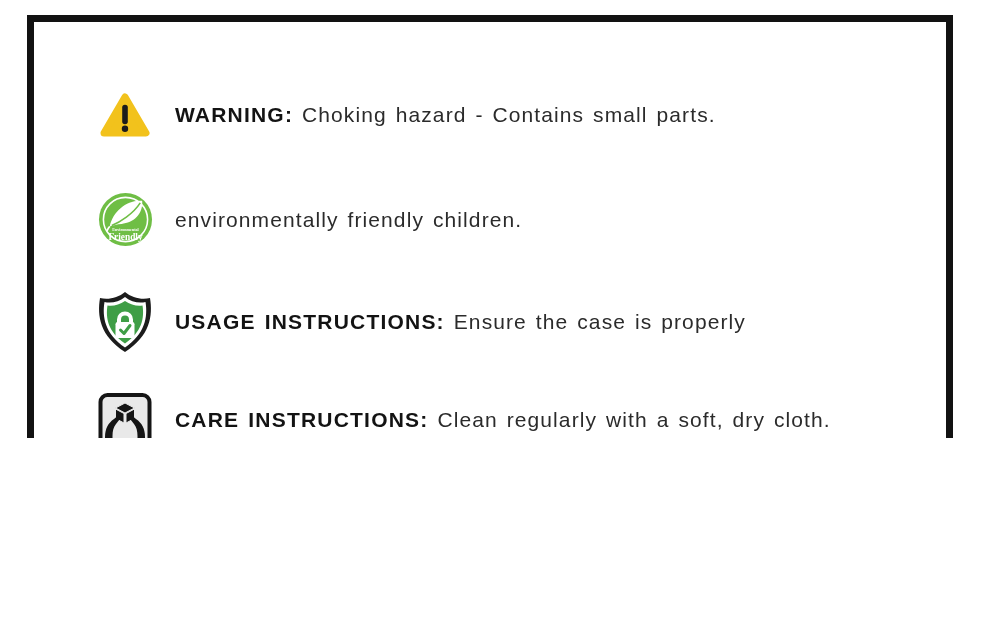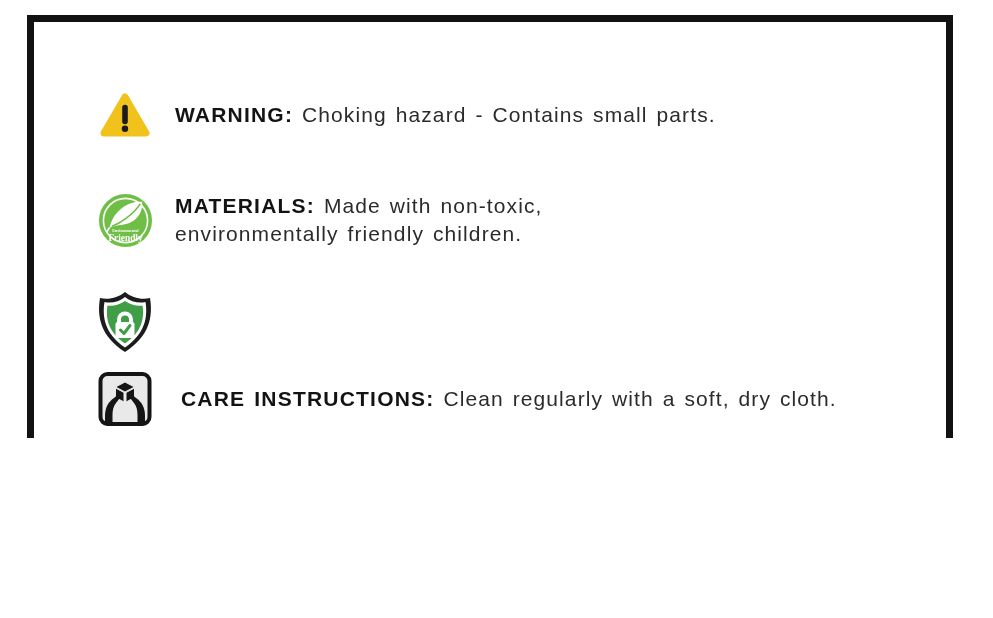--- a/index.html
+++ b/index.html
@@ -41,21 +41,21 @@
     word-spacing:2px;
   }
   .text-block strong{
     color:#131313;
     font-weight:bold;
     letter-spacing:1.2px;
   }
   .row1{top:92px;}
   .row2{top:192px;}
   .row3{top:290px;}
-  .row4{top:371px;gap:6px;}
+  .row4{top:392px;}
   .ce-wrap{
     position:absolute;
     left:393px;top:468px;
     width:152px;height:110px;
   }
   svg{display:block;}
   .badge-text-small{
     font-family:"Liberation Serif","DejaVu Serif",serif;
     font-size:4.2px;
     font-weight:bold;
@@ -91,37 +91,37 @@
         <circle cx="28" cy="28" r="27" fill="#6FBE45"></circle>
         <circle cx="28" cy="28" r="22.5" fill="none" stroke="#ffffff" stroke-width="1.6"></circle>
         <path d="M12,35 C15,19 31,7 45,9 C46,23 36,31.5 24,32.5 C19.5,32.8 15,34 12,35 Z" fill="#ffffff"></path>
         <path d="M14,34 C22,31 36,22 43,11" fill="none" stroke="#6FBE45" stroke-width="1.6"></path>
         <path d="M9,40 C10,37.5 11,35.8 12,35" fill="none" stroke="#ffffff" stroke-width="1.8"></path>
         <text x="28" y="39.8" text-anchor="middle" fill="#ffffff" class="badge-text-small">Environmental</text>
         <text x="28" y="48.5" text-anchor="middle" fill="#ffffff" class="badge-text-big">Friendly</text>
       </svg>
     </div>
     <div class="text-block">
-      <div><strong>MATERIALS:</strong> <span>Made with non-toxic,</span></div>
       <div>environmentally friendly children.</div>
     </div>
   </div>
 
   <div class="row row3">
     <div class="icon-wrap">
       <svg width="60" height="64" viewBox="0 0 60 64" aria-hidden="true">
         <path d="M30,2 C37,8 47,10 55,8 C58,26 55,46 30,62 C5,46 2,26 5,8 C13,10 23,8 30,2 Z" fill="#1c1c1c"></path>
         <path d="M30,7 C36,12 44,13.5 50.5,12 C53,27 50,44 30,57.5 C10,44 7,27 9.5,12 C16,13.5 24,12 30,7 Z" fill="#ffffff"></path>
         <path d="M30,11 C35.5,15 42.5,16.5 47.5,15.5 C49.5,28 47,42 30,53.5 C13,42 10.5,28 12.5,15.5 C17.5,16.5 24.5,15 30,11 Z" fill="#3F9E46"></path>
         <path d="M24,33 L24,29.5 A6,6 0 0 1 36,29.5 L36,33" fill="none" stroke="#ffffff" stroke-width="4"></path>
         <rect x="20.5" y="32" width="19" height="16" rx="2.2" fill="#ffffff"></rect>
         <path d="M25.5,40 L29,43.5 L35,35.5" fill="none" stroke="#3F9E46" stroke-width="3" stroke-linecap="round" stroke-linejoin="round"></path>
       </svg>
     </div>
     <div class="text-block">
+      <div><strong>USAGE INSTRUCTIONS:</strong> <span>Ensure the case is properly</span></div>
     </div>
   </div>
 
   <div class="row row4">
     <div class="icon-wrap">
       <svg width="54" height="56" viewBox="0 0 54 56" aria-hidden="true">
         <rect x="2.5" y="3" width="49" height="50" rx="7" fill="#E9E9E9" stroke="#151515" stroke-width="4"></rect>
         <polygon points="27,11 36.5,16 27,21 17.5,16" fill="#151515" stroke="#E9E9E9" stroke-width="1"></polygon>
         <polygon points="17.5,17 26,21.5 26,31 17.5,26.5" fill="#151515" stroke="#E9E9E9" stroke-width="1"></polygon>
         <polygon points="36.5,17 28,21.5 28,31 36.5,26.5" fill="#151515" stroke="#E9E9E9" stroke-width="1"></polygon>

